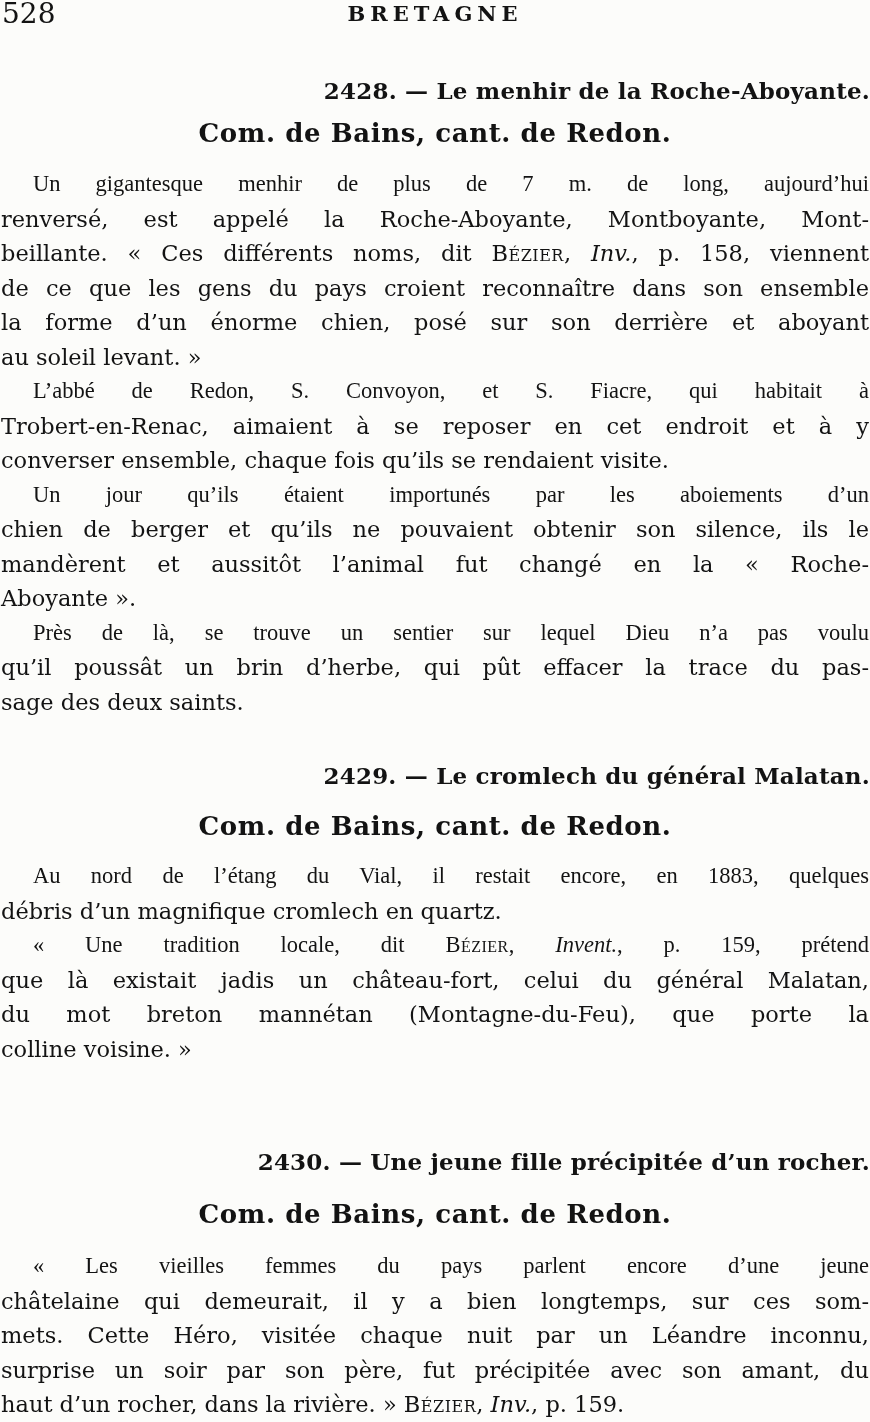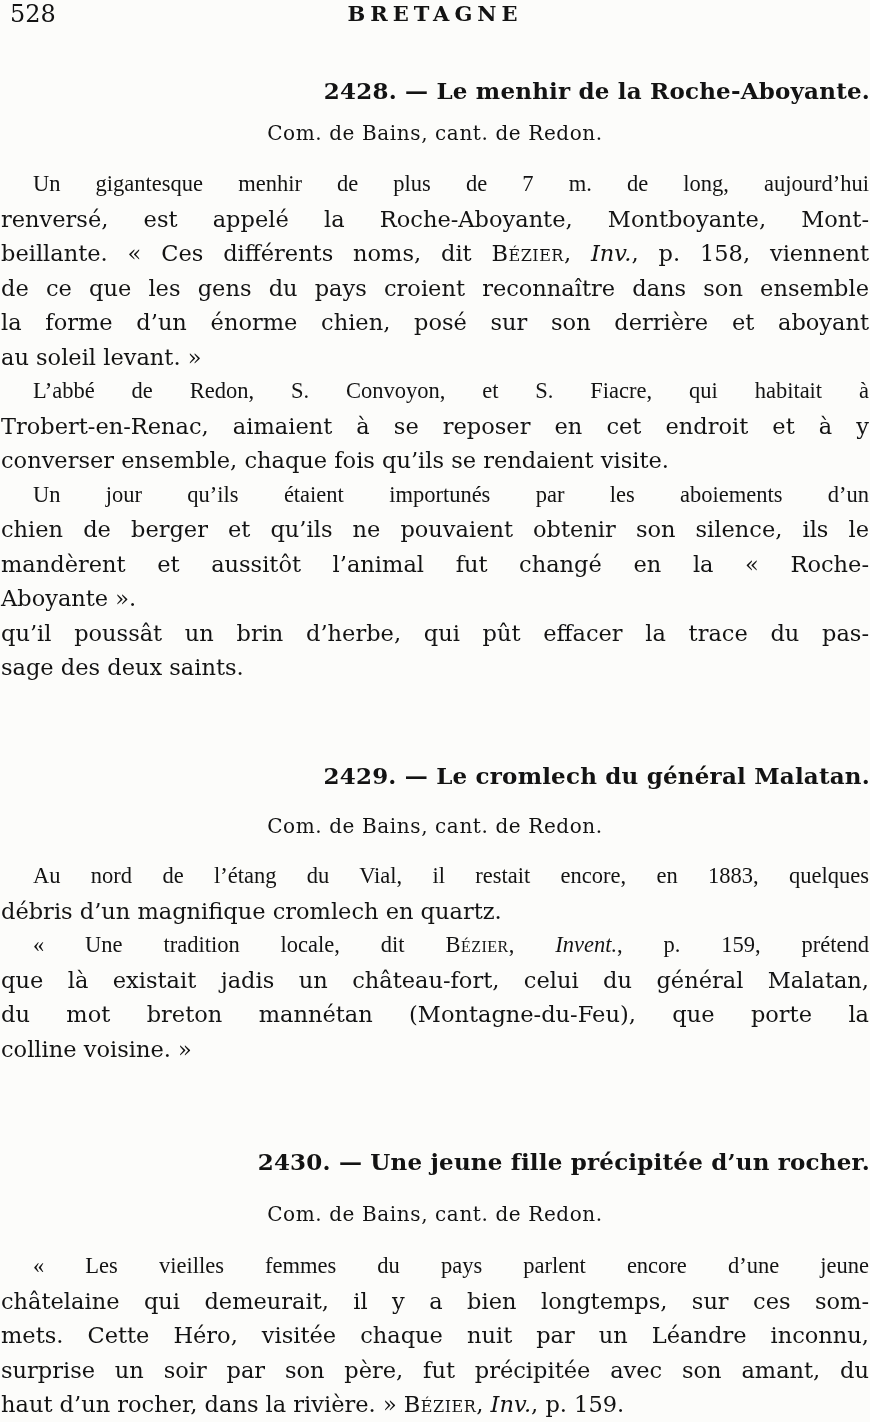--- a/index.html
+++ b/index.html
@@ -7,23 +7,23 @@
     width: 870px;
     height: 1422px;
     position: relative;
     overflow: hidden;
     background: #fcfcfa;
     color: #131313;
     font-family: "DejaVu Serif", "Liberation Serif", serif;
   }
   .page-number {
     position: absolute;
-    left: 10px;
+    left: 2px;
     top: 0px;
-    font-size: 24px;
+    font-size: 28px;
     line-height: 28px;
   }
   .running-title {
     position: absolute;
     top: 3px;
     left: 0;
     width: 100%;
     text-align: center;
     font-size: 21px;
     font-weight: 700;
@@ -41,22 +41,22 @@
     line-height: 28px;
   }
   #heading-2428 { top: 77px; }
   #heading-2429 { top: 762px; }
   #heading-2430 { top: 1148px; }
   .section-subheading {
     position: absolute;
     left: 0;
     width: 100%;
     text-align: center;
-    font-weight: 400;
-    font-size: 20px;
+    font-weight: 700;
+    font-size: 26px;
     letter-spacing: 0.6px;
     line-height: 24px;
   }
   #subheading-2428 { top: 121px; }
   #subheading-2429 { top: 814px; }
   #subheading-2430 { top: 1202px; }
   .body-block {
     position: absolute;
     left: 1px;
     width: 868px;
@@ -91,20 +91,21 @@
     <div class="line"><span>de ce que les gens du pays croient reconnaître dans son ensemble</span></div>
     <div class="line"><span>la forme d’un énorme chien, posé sur son derrière et aboyant</span></div>
     <div class="line last"><span>au soleil levant. »</span></div>
     <div class="line indent"><span>L’abbé de Redon, S. Convoyon, et S. Fiacre, qui habitait à</span></div>
     <div class="line"><span>Trobert-en-Renac, aimaient à se reposer en cet endroit et à y</span></div>
     <div class="line last"><span>converser ensemble, chaque fois qu’ils se rendaient visite.</span></div>
     <div class="line indent"><span>Un jour qu’ils étaient importunés par les aboiements d’un</span></div>
     <div class="line"><span>chien de berger et qu’ils ne pouvaient obtenir son silence, ils le</span></div>
     <div class="line"><span>mandèrent et aussitôt l’animal fut changé en la « Roche-</span></div>
     <div class="line last"><span>Aboyante ».</span></div>
+    <div class="line indent"><span>Près de là, se trouve un sentier sur lequel Dieu n’a pas voulu</span></div>
     <div class="line"><span>qu’il poussât un brin d’herbe, qui pût effacer la trace du pas-</span></div>
     <div class="line last"><span>sage des deux saints.</span></div>
   </div>
 
 <div class="section-heading" id="heading-2429">2429. — Le cromlech du général Malatan.</div>
 <div class="section-subheading" id="subheading-2429">Com. de Bains, cant. de Redon.</div>
 <div class="body-block" id="body-2429">
     <div class="line indent"><span>Au nord de l’étang du Vial, il restait encore, en 1883, quelques</span></div>
     <div class="line last"><span>débris d’un magnifique cromlech en quartz.</span></div>
     <div class="line indent"><span>« Une tradition locale, dit </span><span class="smallcaps">Bézier</span><span>, </span><span class="italic">Invent.</span><span>, p. 159, prétend</span></div>

